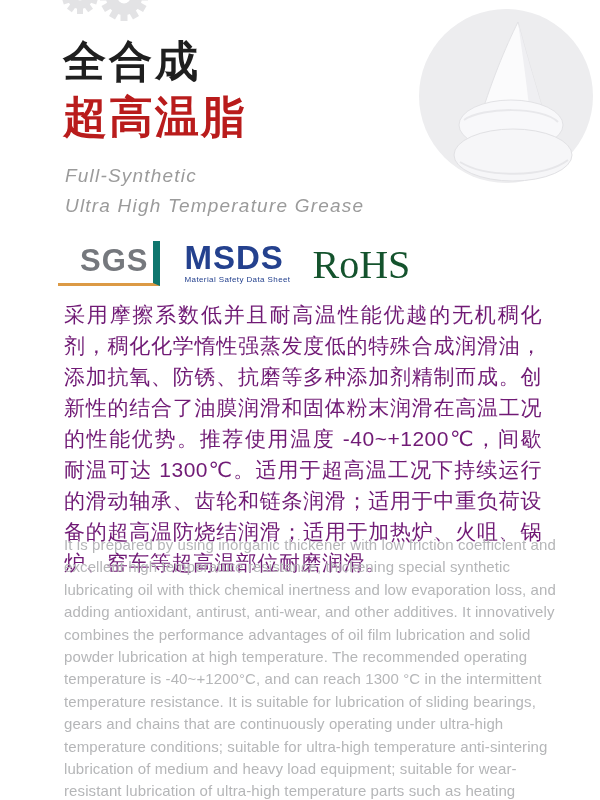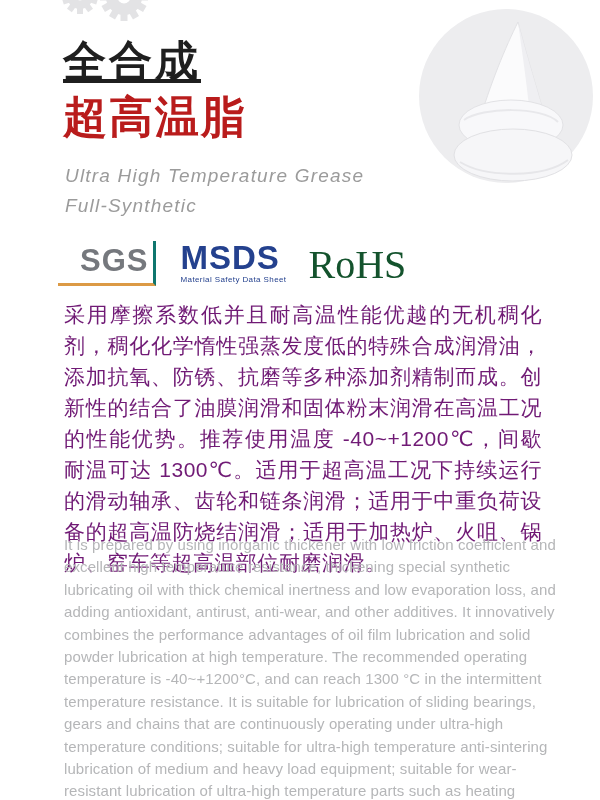--- a/index.html
+++ b/index.html
@@ -15,21 +15,21 @@
   
   .gears { position:absolute; left:56px; top:0; width:130px; height:28px; overflow:visible; }
 
   
   .hero { position:absolute; left:418px; top:8px; width:176px; height:176px; }
 
   
   .title-black {
     position:absolute; left:63px; top:38px;
     font-size:43px; line-height:1.1; font-weight:600;
-    color:#1f1f1f; letter-spacing:3px;text-decoration:underline;
+    color:#1f1f1f; letter-spacing:3px;
   }
   .title-red {
     position:absolute; left:63px; top:93px;
     font-size:44px; line-height:1.1; font-weight:800;
     color:#b91c1c; letter-spacing:2px;
   }
   .subtitle {
     position:absolute; left:65px; top:161px;
     font-style:italic; font-size:19px; line-height:30px;
     color:#9b9b9b; letter-spacing:1.2px;
@@ -37,21 +37,21 @@
 
   
   .certs {
     position:absolute; left:58px; top:241px; width:400px;
     display:flex; align-items:flex-end;
   }
   .sgs {
     color:#75787d; font-weight:bold; font-size:31px; letter-spacing:1px;
     padding:2px 5px 4px 22px;
     border-bottom:3px solid #dc9a45;
-    border-right:3px solid #0f766e;
+    border-right:7px solid #0f766e;
   }
   .msds { margin-left:24px; display:flex; flex-direction:column; align-items:flex-start; color:#24418e; padding-bottom:2px; }
   .msds-main { font-size:33px; font-weight:800; line-height:30px; letter-spacing:1px;text-align:center; }
   .msds-sub  { font-size:8px; font-weight:normal; letter-spacing:0.4px; margin-top:2px; }
   .rohs {
     margin-left:22px;
     font-family:"Liberation Serif","DejaVu Serif",serif;
     font-size:40px; line-height:40px; color:#14532d; padding-bottom:1px;
   }
 
@@ -121,22 +121,22 @@
 
       <ellipse cx="95" cy="147" rx="59" ry="26" fill="#f6f6f8" stroke="#e1e1e4" stroke-width="1"></ellipse>
       <path d="M42 154 C 68 170 126 170 150 152" fill="none" stroke="#e6e6e9" stroke-width="2"></path>
     </svg>
   </div>
 
   <h1 class="title-black">全合成</h1>
   <h1 class="title-red">超高温脂</h1>
 
   <div class="subtitle">
+    <div>Full-Synthetic</div>
     <div>Ultra High Temperature Grease</div>
-    <div>Full-Synthetic</div>
   </div>
 
   <div class="certs">
     <div class="sgs">SGS</div>
     <div class="msds">
       <span class="msds-main">MSDS</span>
       <span class="msds-sub">Material Safety Data Sheet</span>
     </div>
     <div class="rohs">RoHS</div>
   </div>

